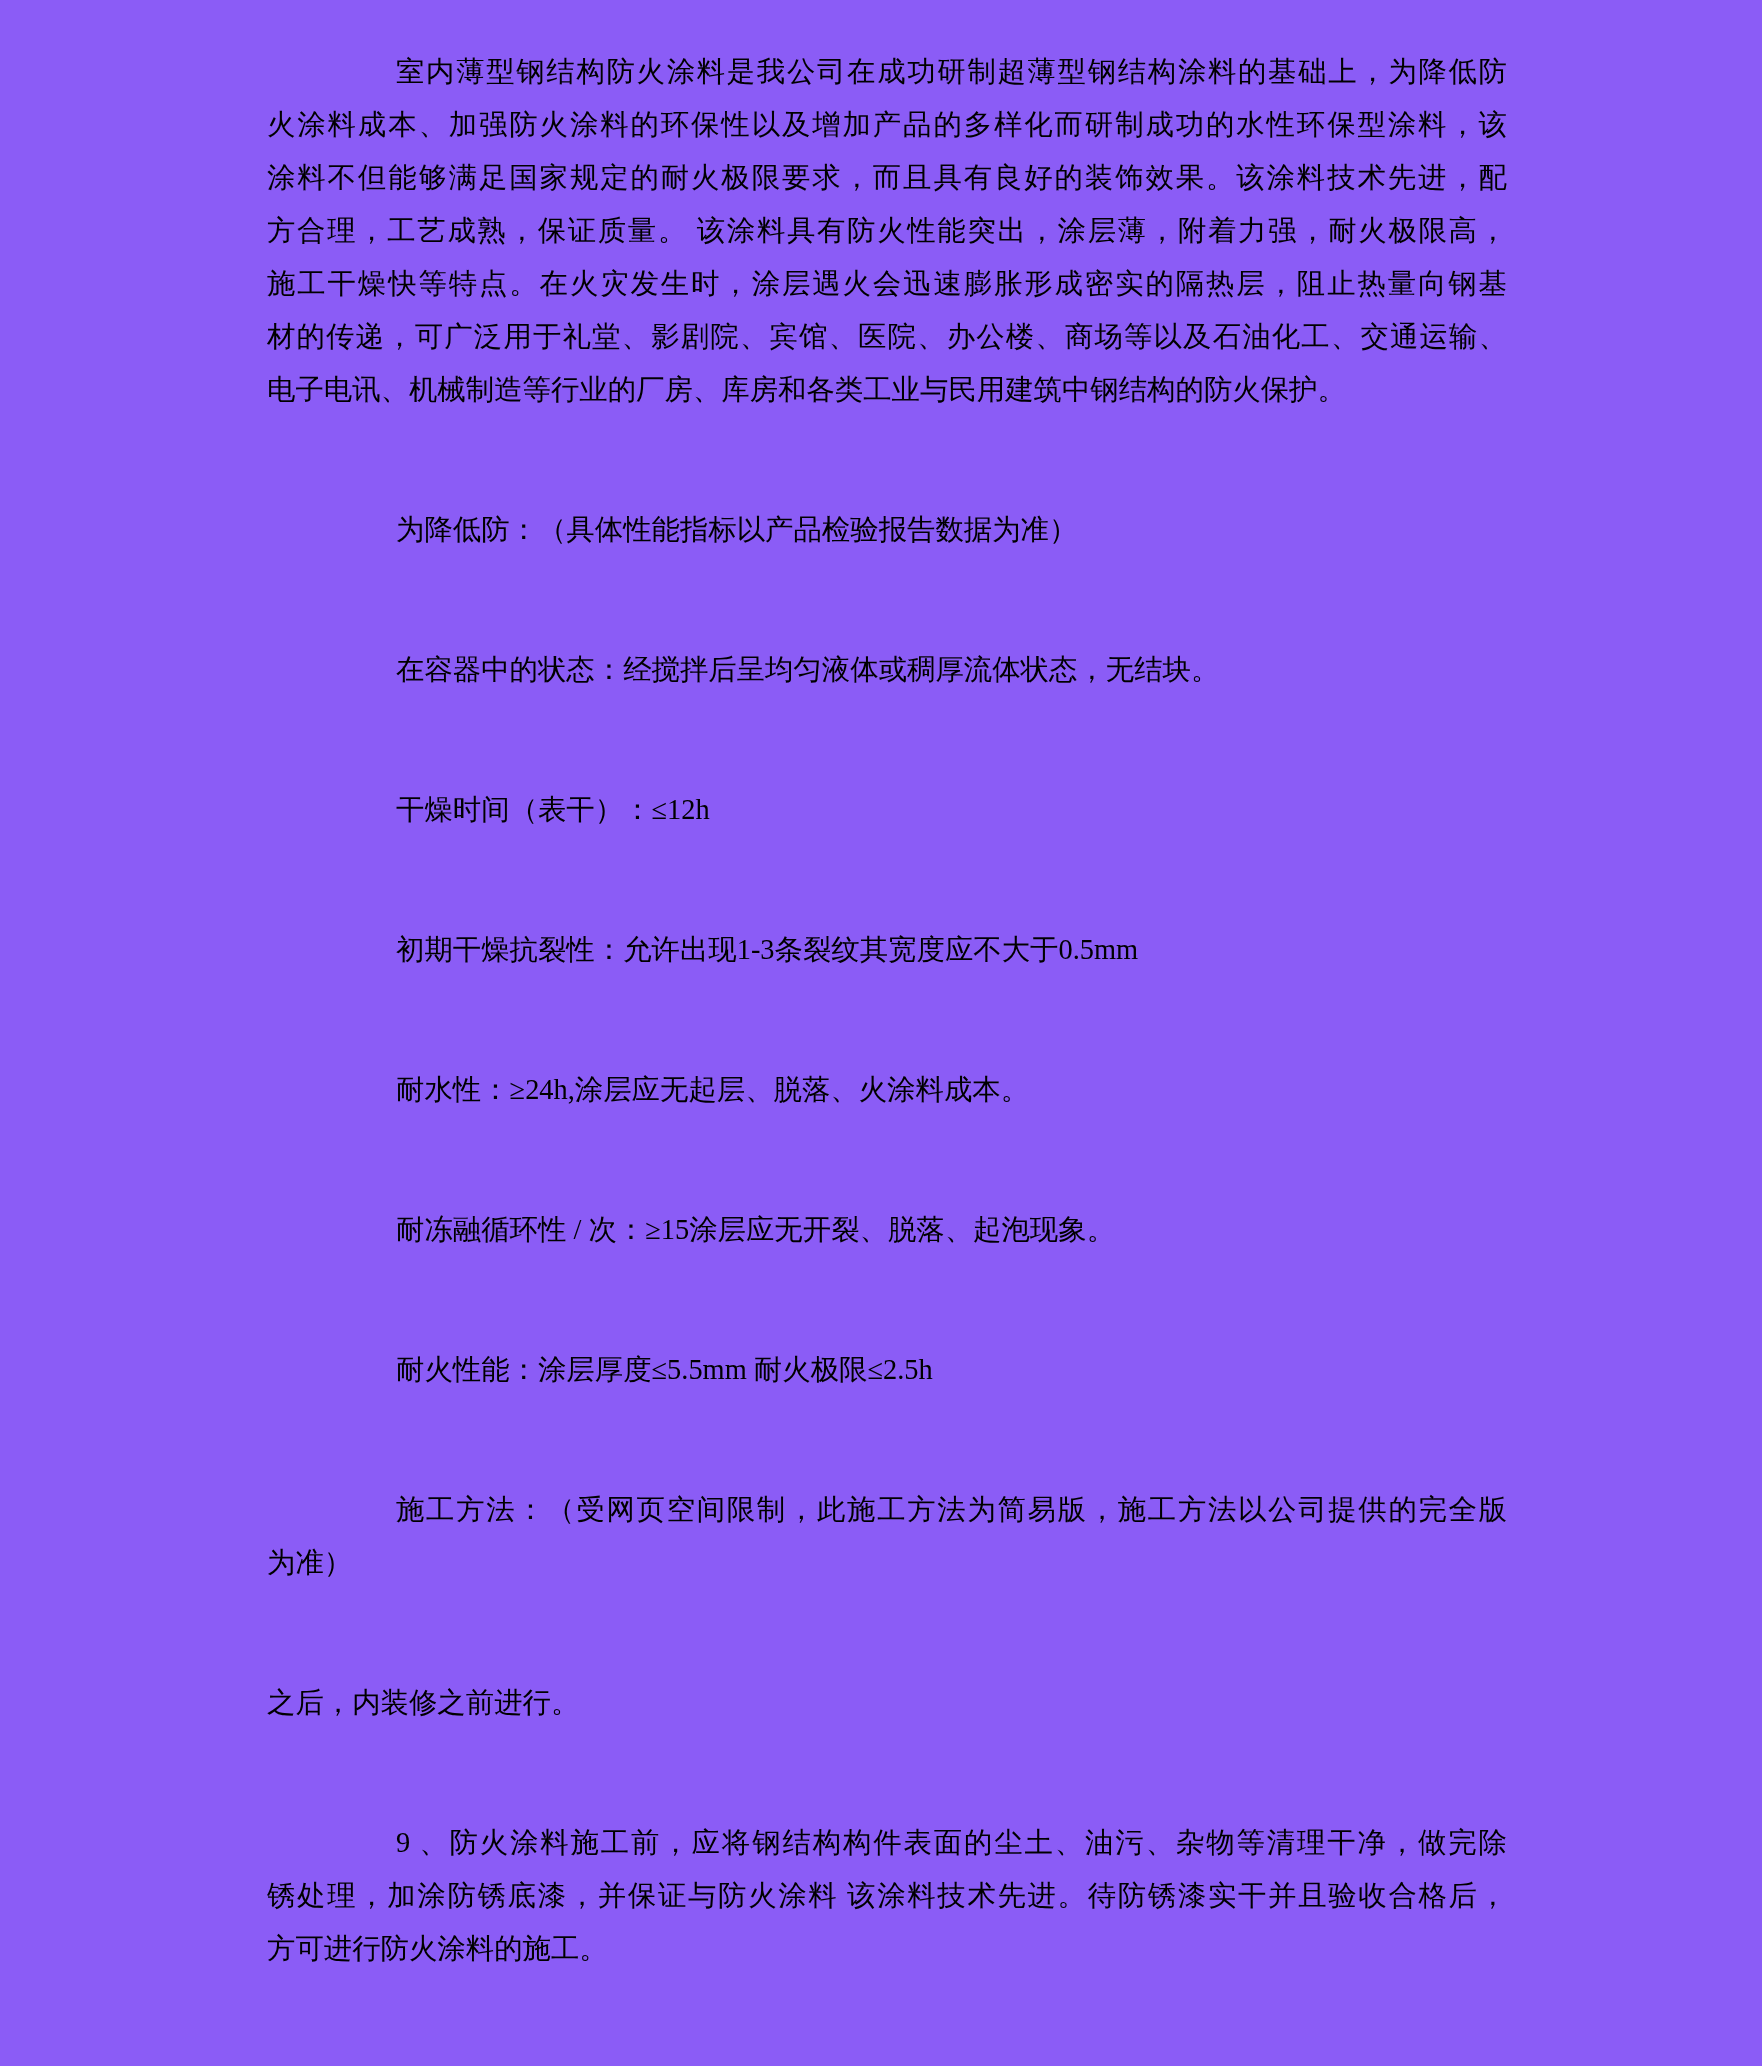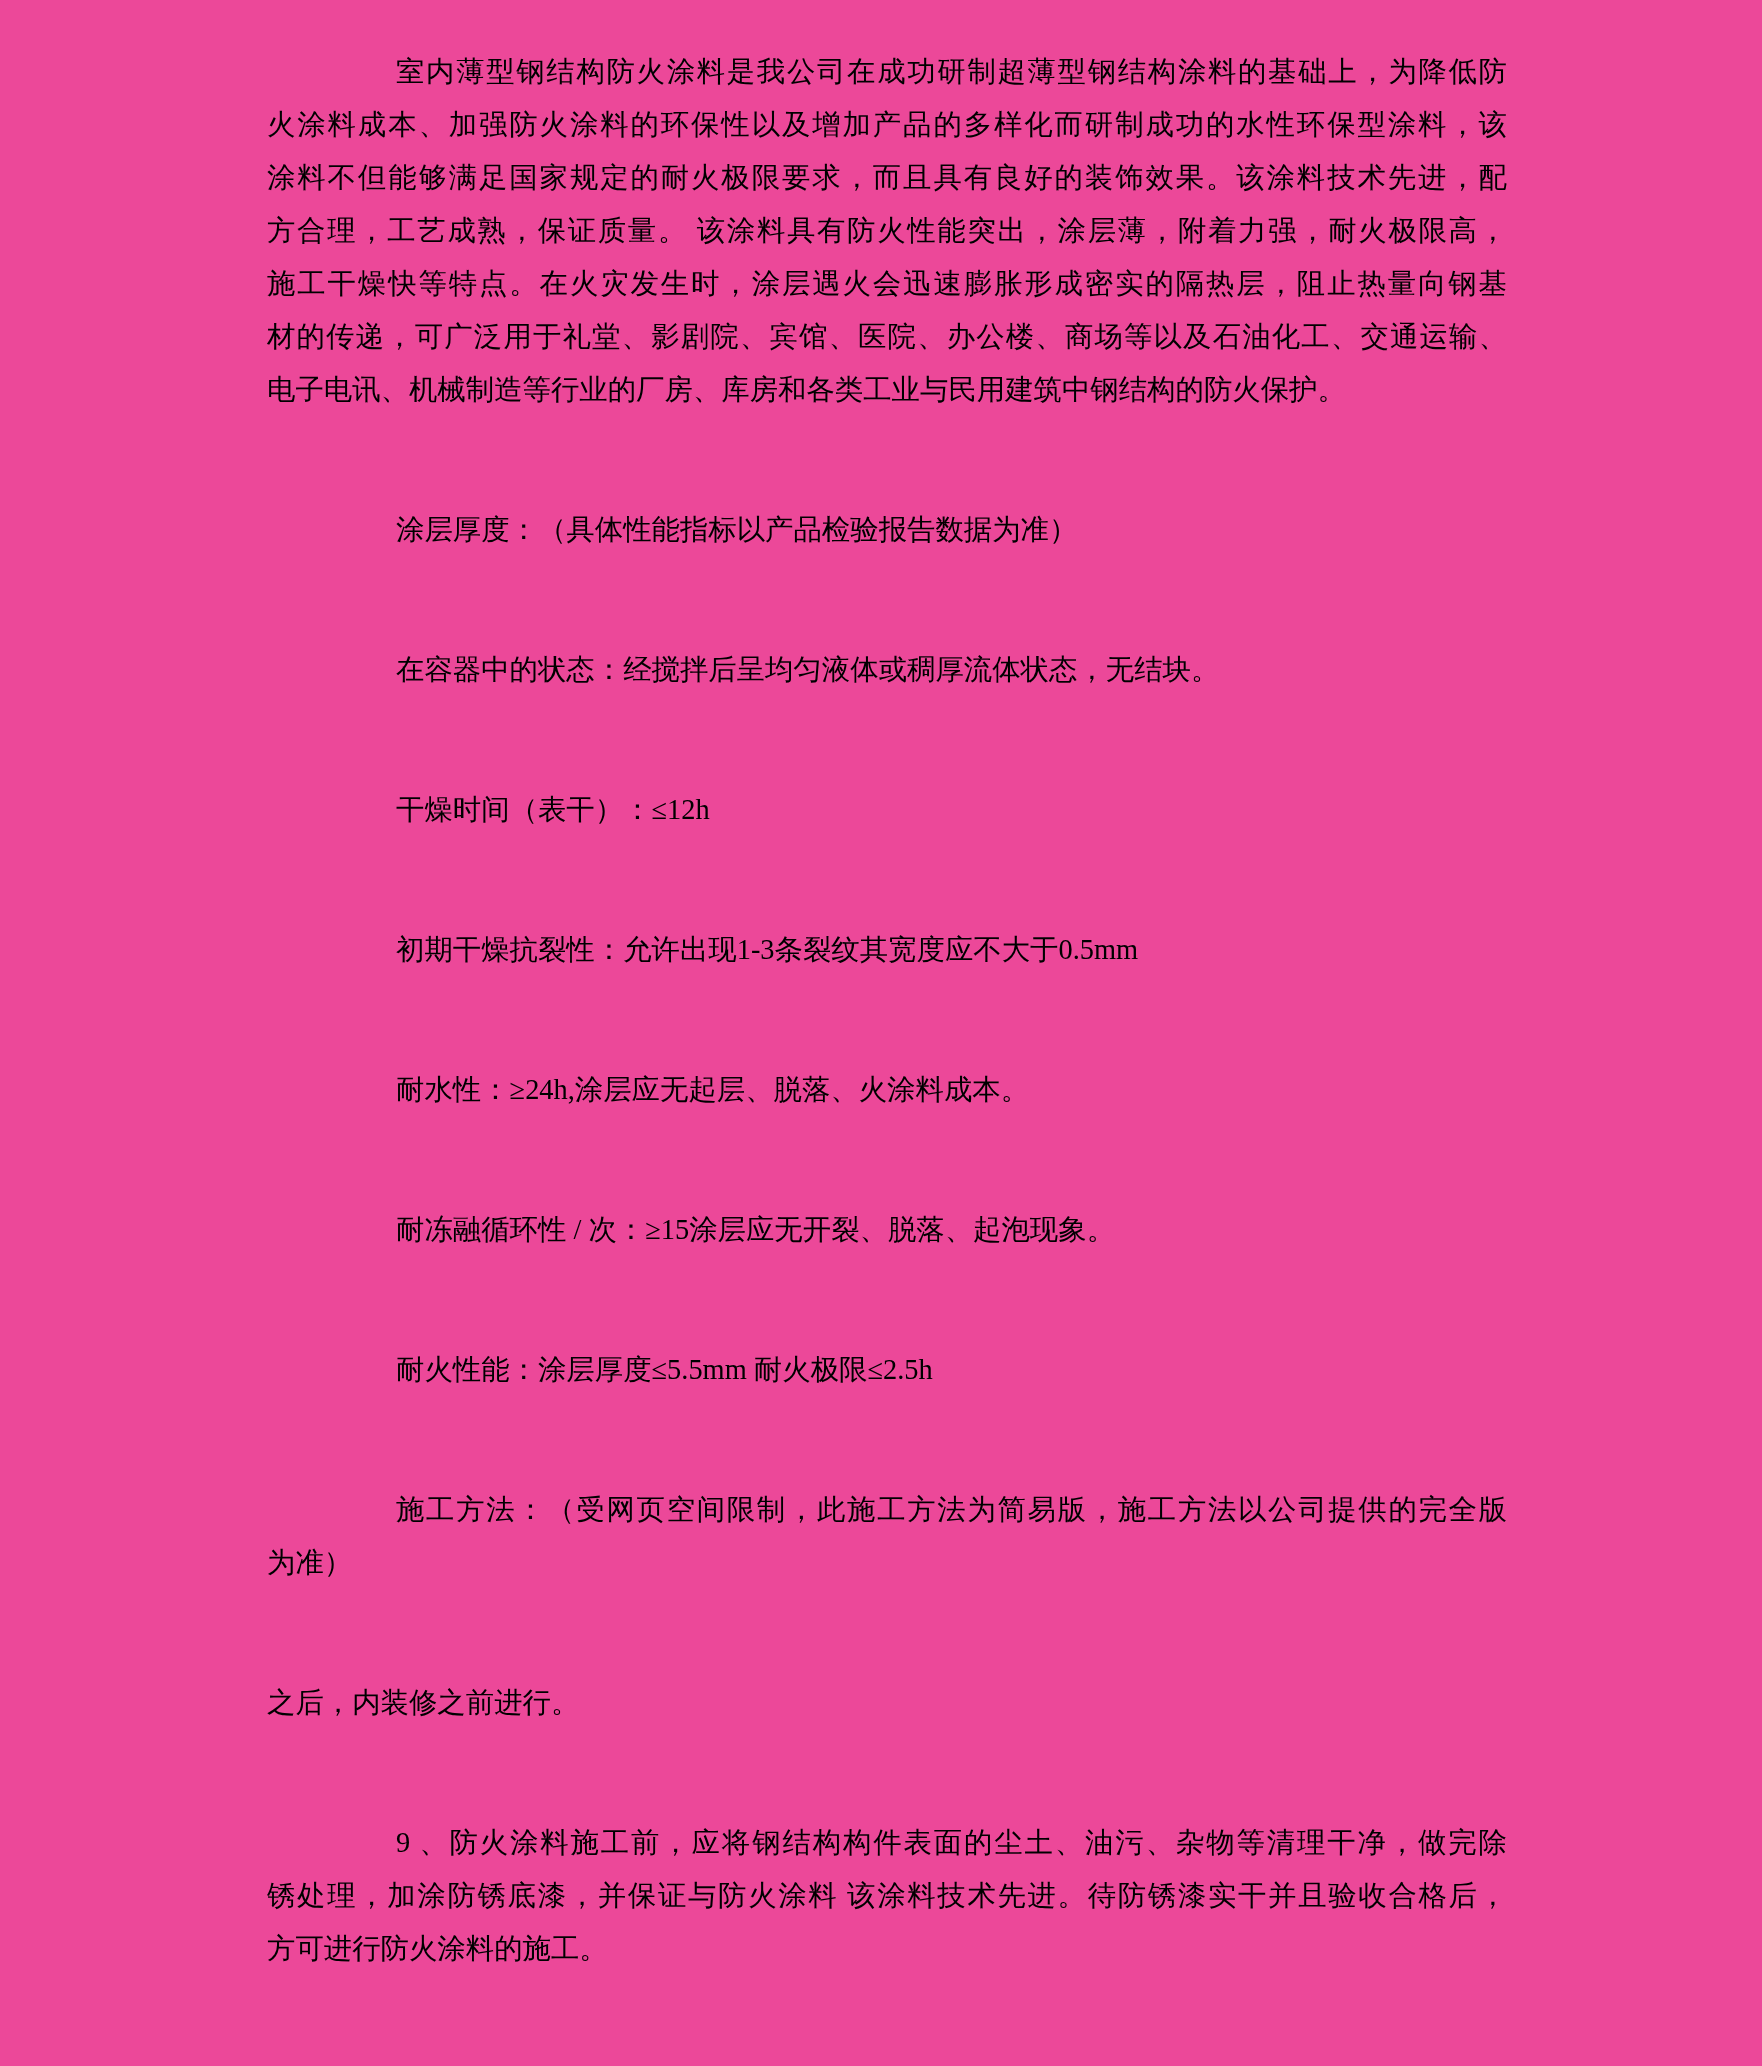--- a/index.html
+++ b/index.html
@@ -4,21 +4,21 @@
 <style>
   html, body {
     margin: 0;
     padding: 0;
     background: #ffffff;
   }
   .page {
     position: relative;
     width: 1763px;
     height: 2066px;
-    background: #ec4899;
+    background: #8b5cf6;
     color: #000000;
     font-family: "Liberation Serif", "DejaVu Serif", serif;
     overflow: hidden;
   }
   .doc-body {
     position: absolute;
     left: 267px;
     top: 45px;
     width: 1240px;
     font-size: 28.4px;
@@ -53,21 +53,21 @@
       <div class="para">
         <div class="line first">室内薄型钢结构防火涂料是我公司在成功研制超薄型钢结构涂料的基础上，为降低防</div>
         <div class="line">火涂料成本、加强防火涂料的环保性以及增加产品的多样化而研制成功的水性环保型涂料，该</div>
         <div class="line">涂料不但能够满足国家规定的耐火极限要求，而且具有良好的装饰效果。该涂料技术先进，配</div>
         <div class="line">方合理，工艺成熟，保证质量。 该涂料具有防火性能突出，涂层薄，附着力强，耐火极限高，</div>
         <div class="line">施工干燥快等特点。在火灾发生时，涂层遇火会迅速膨胀形成密实的隔热层，阻止热量向钢基</div>
         <div class="line">材的传递，可广泛用于礼堂、影剧院、宾馆、医院、办公楼、商场等以及石油化工、交通运输、</div>
         <div class="line last">电子电讯、机械制造等行业的厂房、库房和各类工业与民用建筑中钢结构的防火保护。</div>
       </div>
       <div class="para">
-        <div class="line first last">涂层厚度：（具体性能指标以产品检验报告数据为准）</div>
+        <div class="line first last">为降低防：（具体性能指标以产品检验报告数据为准）</div>
       </div>
       <div class="para">
         <div class="line first last">在容器中的状态：经搅拌后呈均匀液体或稠厚流体状态，无结块。</div>
       </div>
       <div class="para">
         <div class="line first last">干燥时间（表干）：≤12h</div>
       </div>
       <div class="para">
         <div class="line first last">初期干燥抗裂性：允许出现1-3条裂纹其宽度应不大于0.5mm</div>
       </div>

